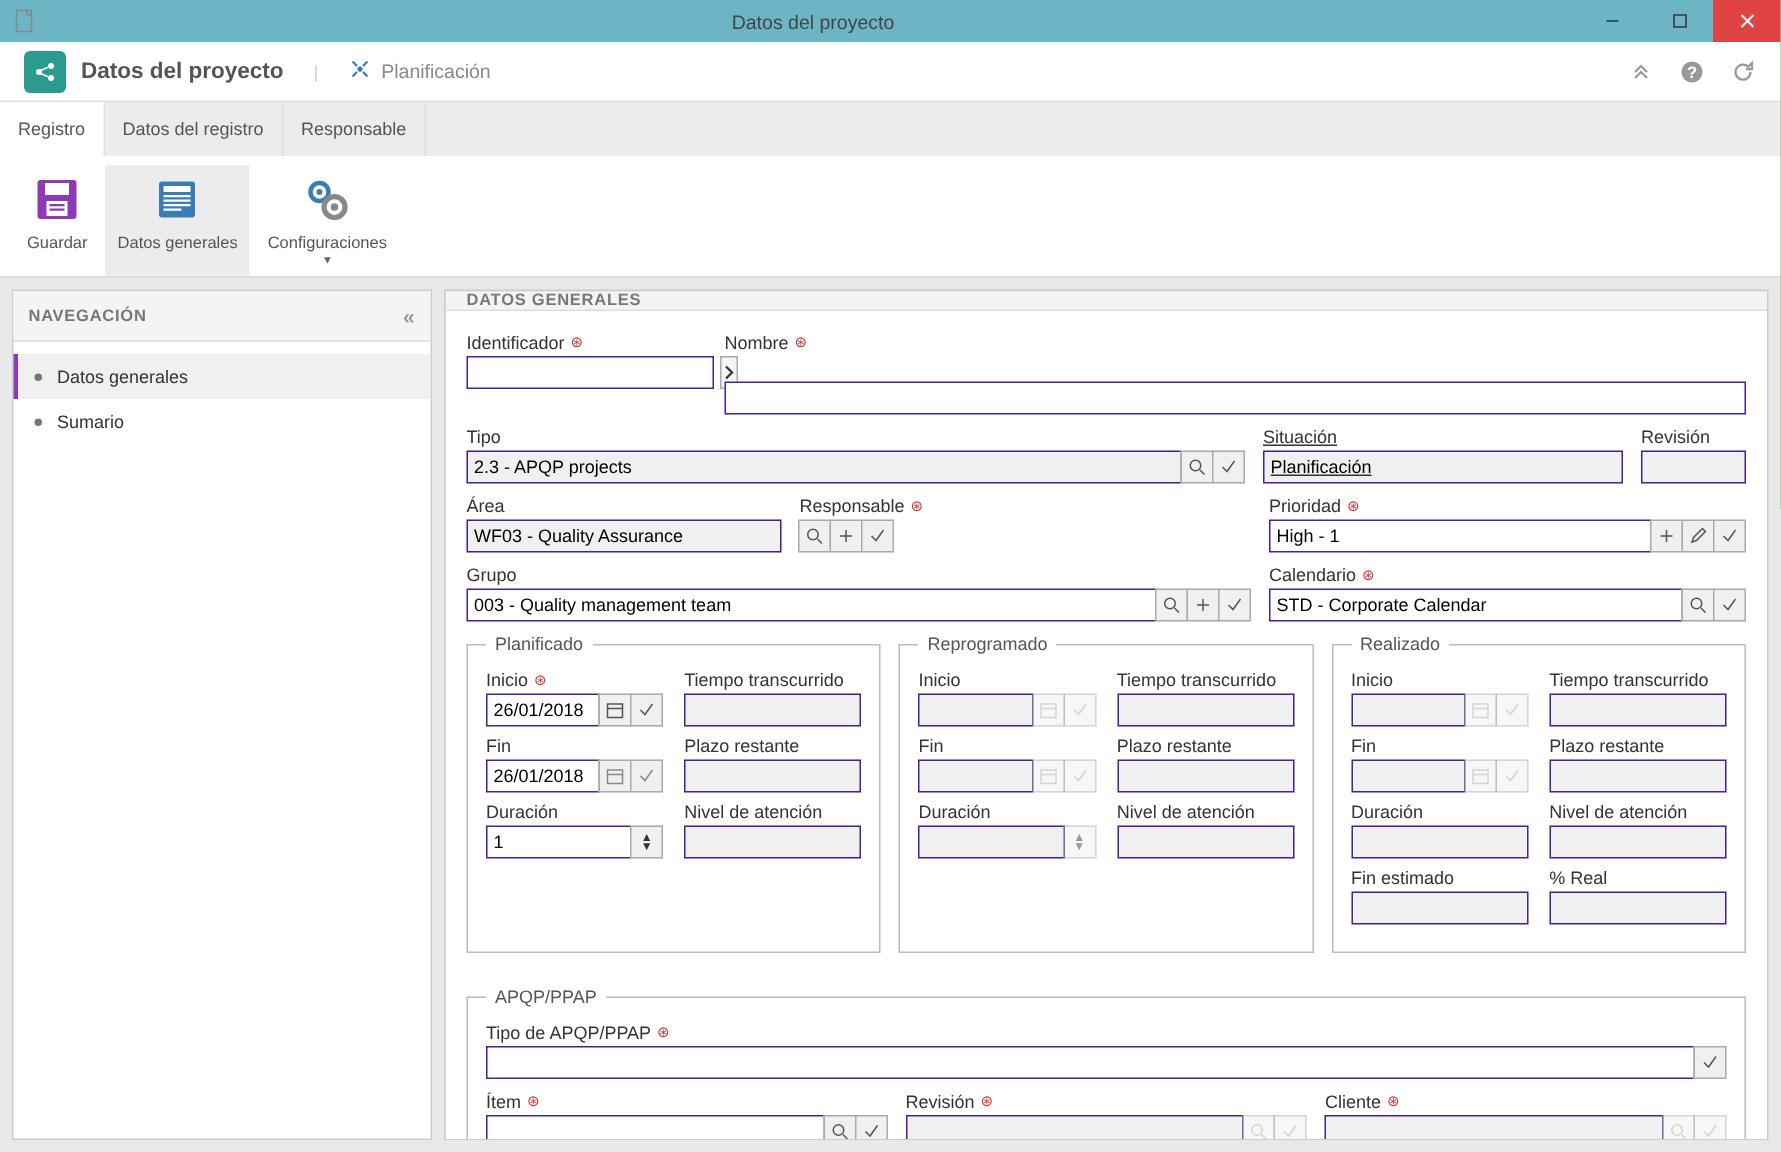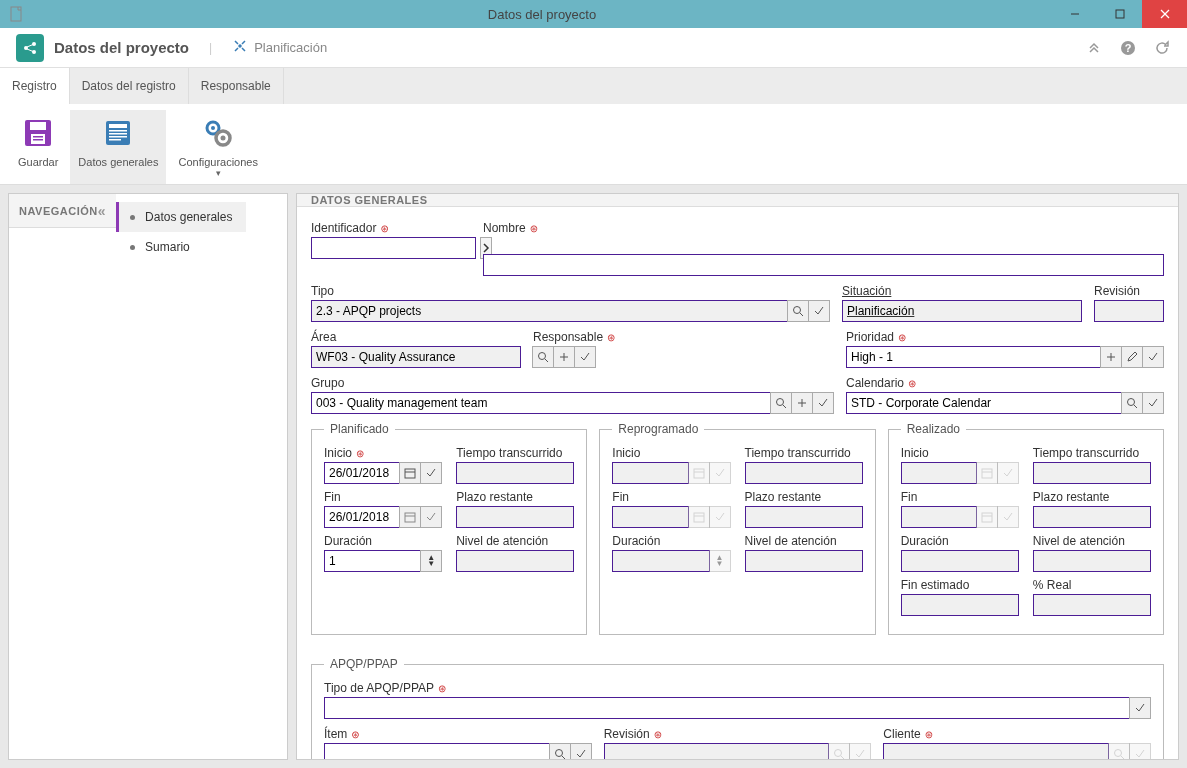--- a/index.html
+++ b/index.html
@@ -28,21 +28,21 @@
 .menu-tab.active { background: #fff; }
 
 .ribbon { background: #fff; display: flex; padding: 6px 10px 0 10px; border-bottom: 1px solid #ddd; }
 .ribbon-section { display: flex; flex-direction: column; align-items: center; padding: 4px 8px 6px 8px; margin-right: 4px; cursor: pointer; }
 .ribbon-section.highlighted { background: #ececec; }
 .ribbon-icon { width: 38px; height: 38px; display: flex; align-items: center; justify-content: center; margin-bottom: 4px; }
 .ribbon-label { font-size: 11px; color: #555; }
 
 .main-area { flex: 1; display: flex; background: #e8e8e8; padding: 8px; gap: 8px; overflow: hidden; }
 
-.nav-panel { width: 280px; background: #fff; border: 1px solid #ccc; display: flex; flex-direction: row; }
+.nav-panel { width: 280px; background: #fff; border: 1px solid #ccc; display: flex; flex-direction: column; }
 .nav-header { height: 34px; background: #f4f4f4; border-bottom: 1px solid #ddd; display: flex; align-items: center; padding: 0 10px; font-size: 11px; font-weight: bold; color: #777; letter-spacing: 0.5px; }
 .nav-collapse { margin-left: auto; color: #999; cursor: pointer; font-size: 14px; }
 .nav-items { padding: 8px 0; }
 .nav-item { padding: 8px 14px; cursor: pointer; display: flex; align-items: center; }
 .nav-item.active { background: #f0f0f0; border-left: 3px solid #8d3ab5; padding-left: 11px; }
 .nav-bullet { width: 5px; height: 5px; background: #777; border-radius: 50%; margin-right: 10px; }
 
 .content-panel { flex: 1; background: #fff; border: 1px solid #ccc; display: flex; flex-direction: column; overflow: auto; }
 .content-header { height: 34px; background: #f4f4f4; border-bottom: 1px solid #ddd; display: flex; align-items: center; padding: 0 14px; font-size: 11px; font-weight: bold; color: #777; letter-spacing: 0.5px; }
 .content-body { padding: 14px; }

